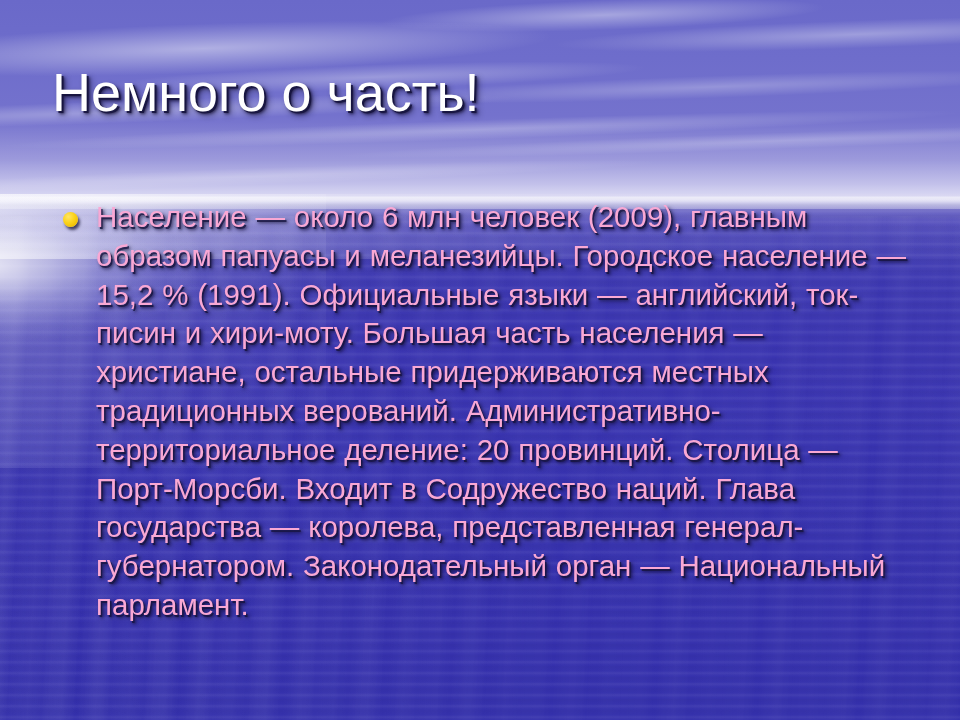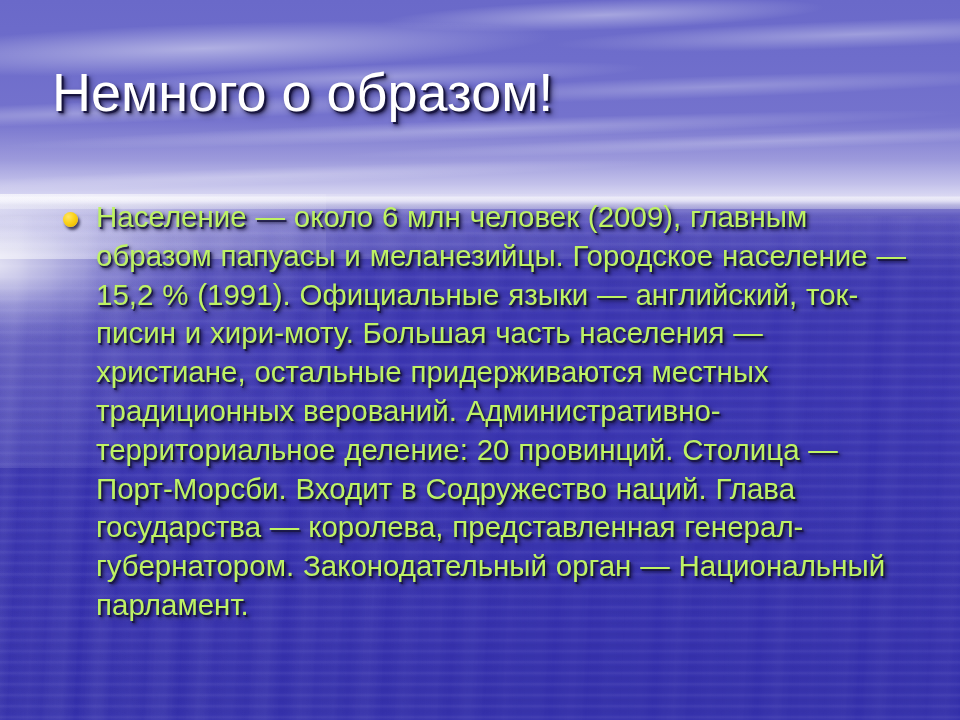--- a/index.html
+++ b/index.html
@@ -205,21 +205,21 @@
     width: 15px;
     height: 15px;
     border-radius: 50%;
     background: radial-gradient(circle at 36% 32%, #ffe566 0%, #fbd31c 42%, #edbe00 78%, #d8ab00 100%);
     box-shadow: 2px 3px 3px rgba(12,10,40,0.70);
   }
 
   .bullet-text {
     font-size: 29.5px;
     line-height: 38.8px;
-    color: #bef264;
+    color: #f9a8d4;
     text-shadow:
        1.5px 1.5px 0 rgba(22,20,62,0.80),
        2.5px 2.5px 3px rgba(14,12,48,0.62),
        3px 3px 5px rgba(8,6,30,0.38);
     text-align: left;
     word-spacing: 0.02em;
   }
 </style>
 </head>
 <body>
@@ -232,21 +232,21 @@
     <div class="bg-haze"></div>
     <div class="bg-glow2"></div>
     <div class="bg-ripples"></div>
     <div class="bg-ripples2"></div>
     <div class="bg-sheen"></div>
     <div class="bg-glint"></div>
   </div>
 
   <div class="content">
 
-    <div class="slide-title">Немного о образом!</div>
+    <div class="slide-title">Немного о часть!</div>
 
     <div class="body-block">
       <div class="bullet-row">
         <span class="bullet-dot"></span>
         <div class="bullet-text">Население — около 6 млн человек (2009), главным образом папуасы и меланезийцы. Городское население — 15,2 % (1991). Официальные языки — английский, ток-писин и хири-моту. Большая часть населения — христиане, остальные придерживаются местных традиционных верований. Административно-территориальное деление: 20 провинций. Столица — Порт-Морсби. Входит в Содружество наций. Глава государства — королева, представленная генерал-губернатором. Законодательный орган — Национальный парламент.</div>
       </div>
     </div>
 
   </div>
 </div>

